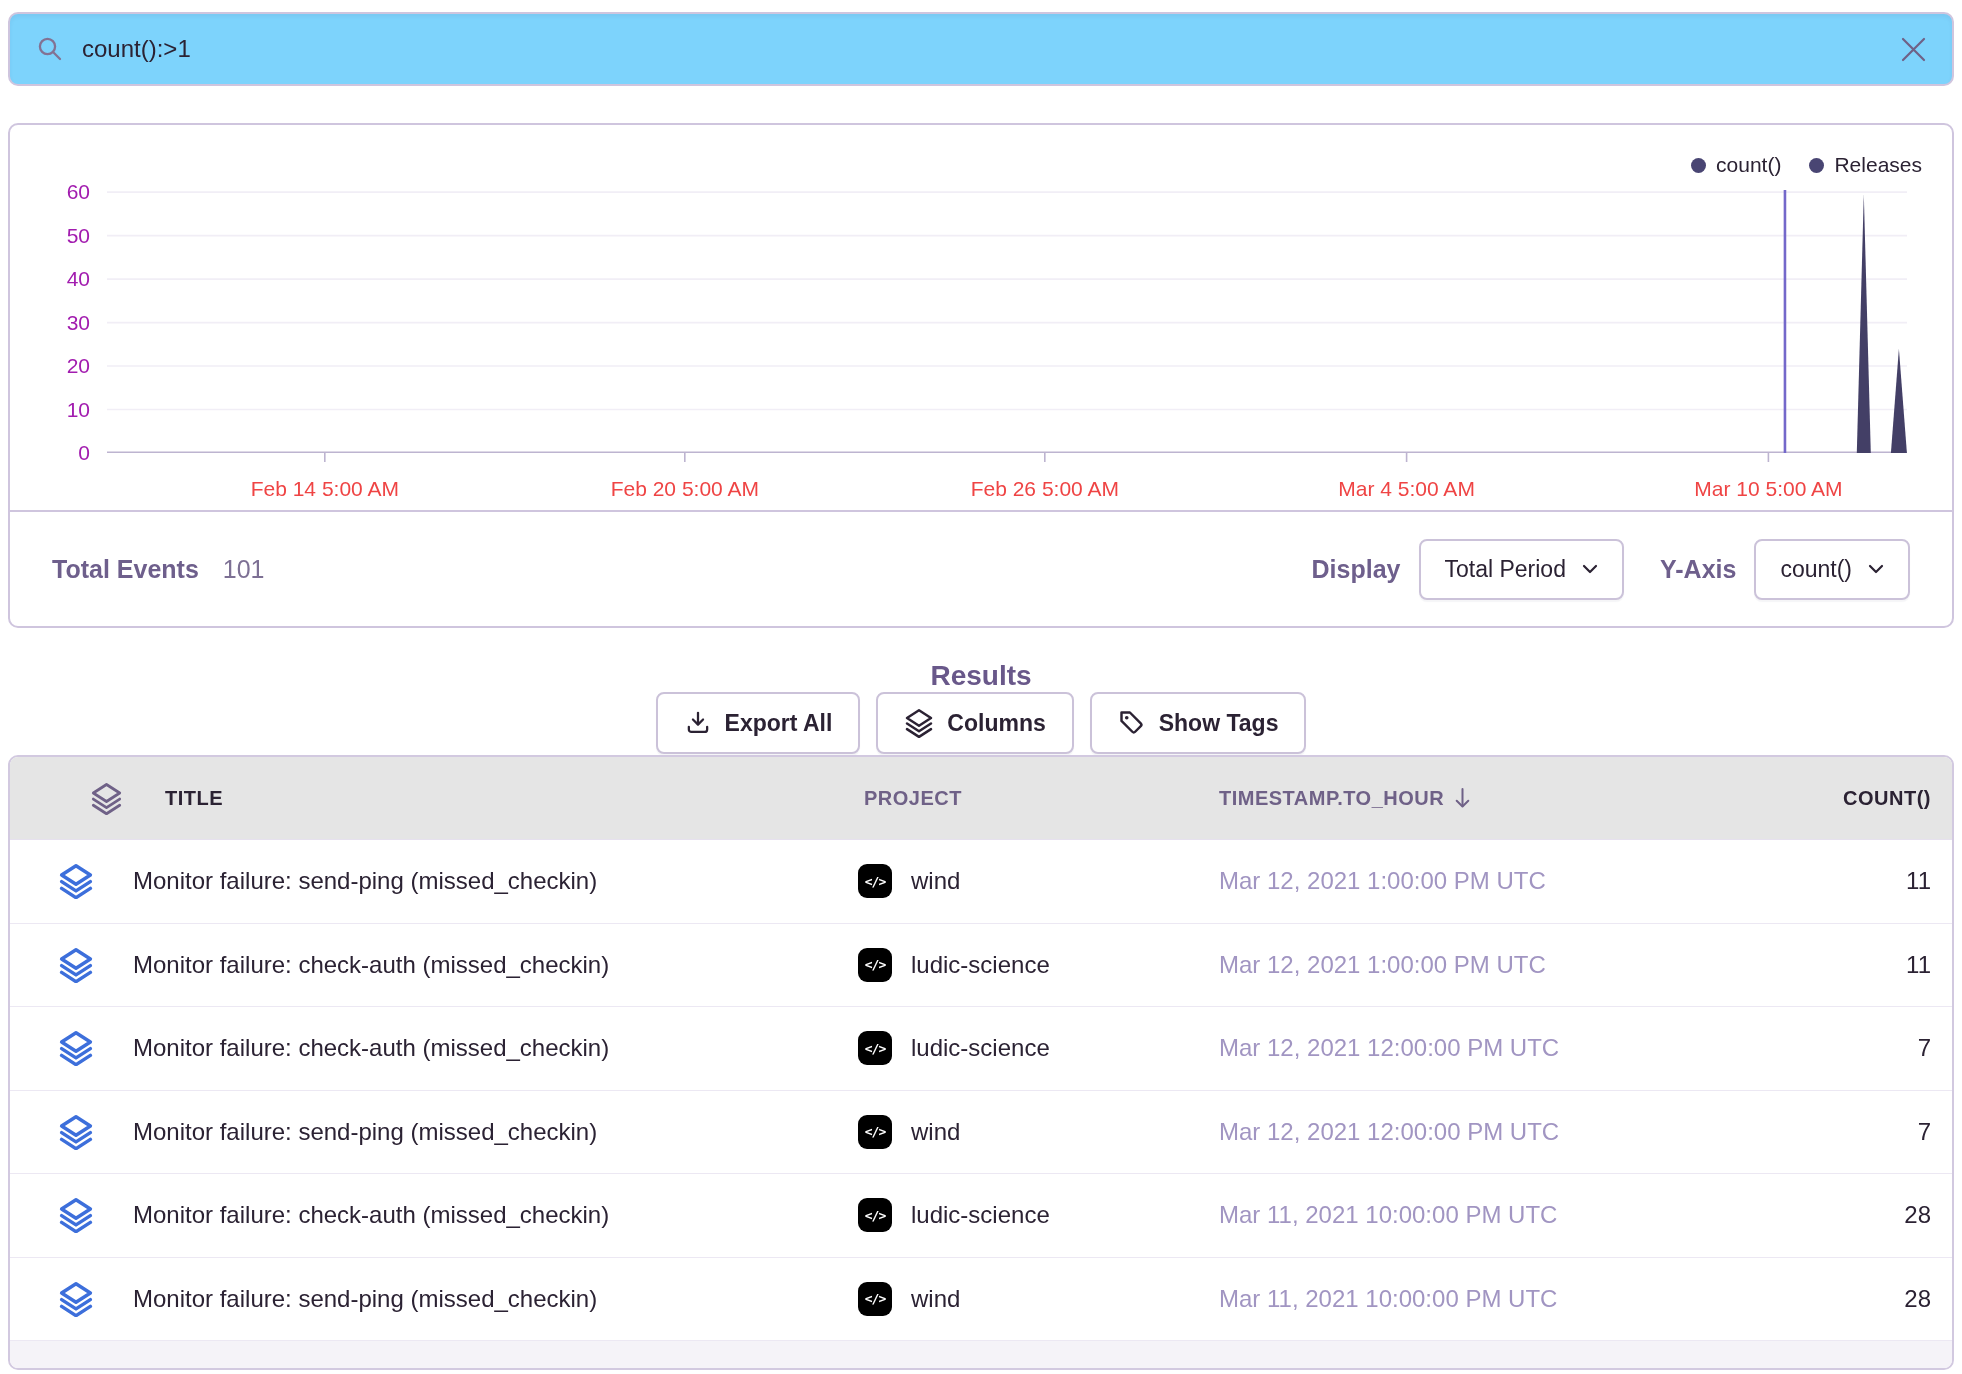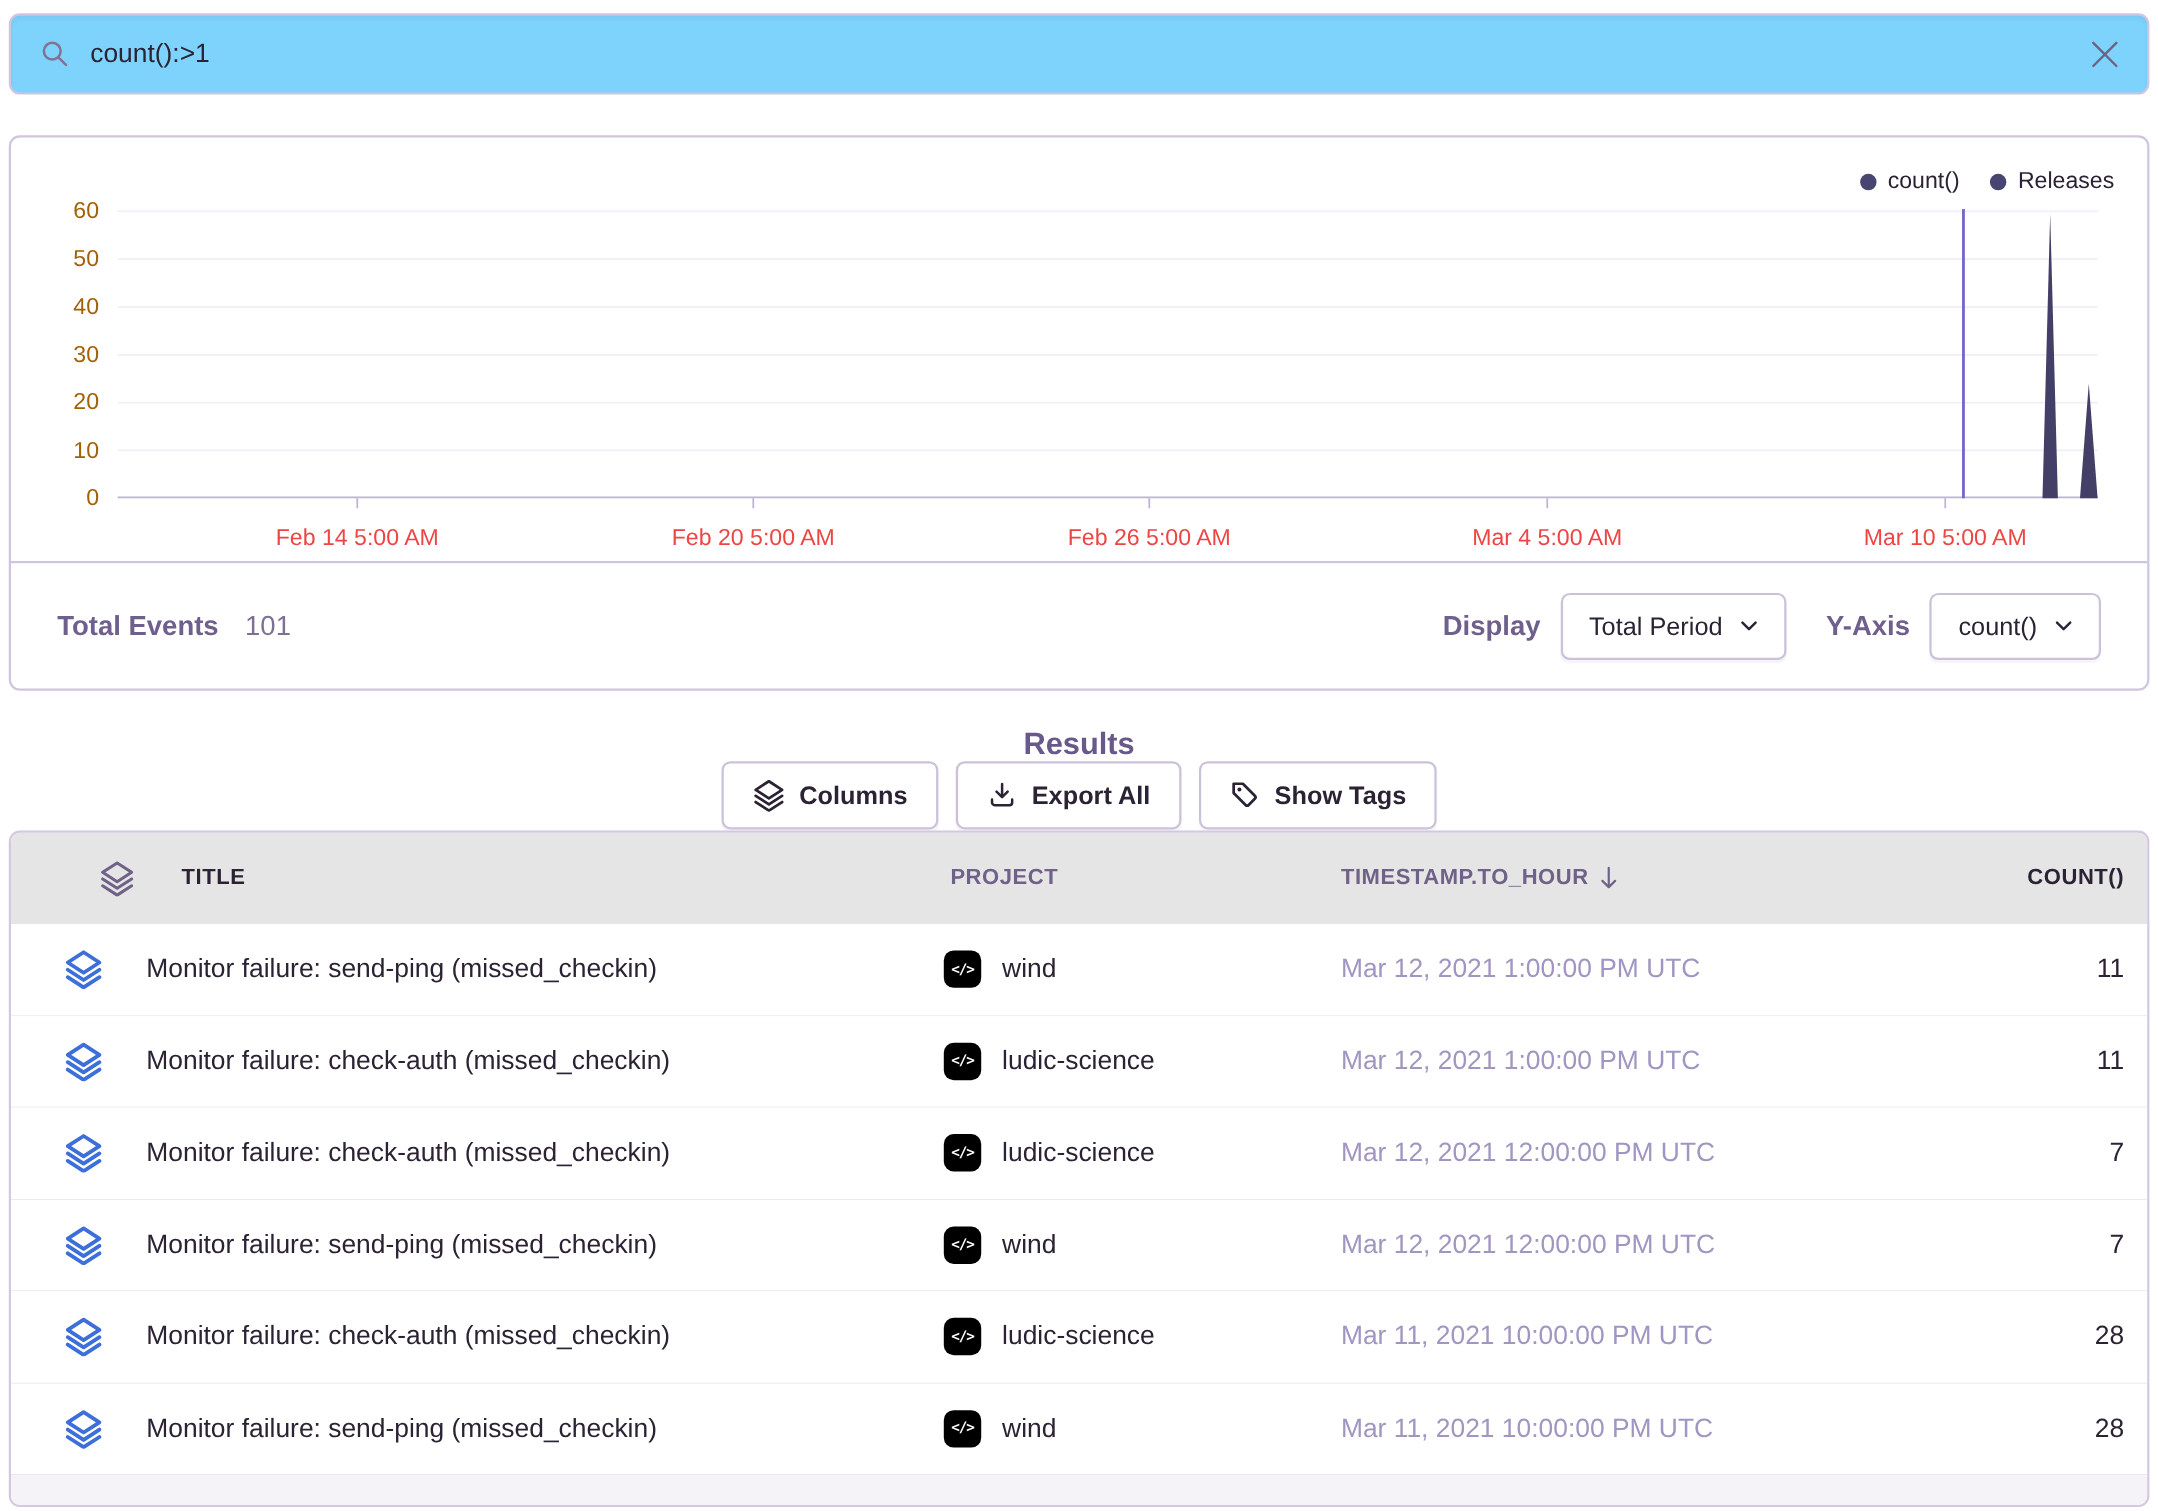--- a/index.html
+++ b/index.html
@@ -20,21 +20,21 @@
   
   .chart-panel{
     position:absolute;left:8px;top:123px;width:1946px;height:505px;box-sizing:border-box;
     border:2px solid #cfc5de;border-radius:10px;background:#fff;
   }
   .legend{position:absolute;top:28px;right:30px;display:flex;gap:28px;align-items:center;font-size:21px;color:#2b2233;}
   .legend-item{display:flex;align-items:center;gap:10px;}
   .legend-dot{width:15px;height:15px;border-radius:50%;background:#494573;}
   .plot{position:absolute;left:97px;top:65px;width:1800px;height:263px;}
   #plot-svg{position:absolute;left:0;top:0;width:100%;height:100%;overflow:visible;}
-  .y-label{position:absolute;left:0;width:80px;text-align:right;font-size:21px;color:#a16207;line-height:24px;}
+  .y-label{position:absolute;left:0;width:80px;text-align:right;font-size:21px;color:#a21caf;line-height:24px;}
   .x-label{position:absolute;top:352px;transform:translateX(-50%);font-size:21px;color:#ef4444;white-space:nowrap;}
   .chart-footer{
     position:absolute;left:0;right:0;bottom:0;height:116px;box-sizing:border-box;
     border-top:2px solid #cfc5de;display:flex;align-items:center;justify-content:space-between;
     padding:0 42px;
   }
   .total-events{display:flex;align-items:baseline;gap:24px;}
   .te-label{font-weight:700;font-size:25px;color:#6e5f8c;}
   .te-value{font-size:25px;color:#7d7094;}
   .footer-controls{display:flex;align-items:center;}
@@ -174,37 +174,37 @@
     <div class="x-label" style="left: 1034.8px;">Feb 26 5:00 AM</div>
     <div class="x-label" style="left: 1396.6px;">Mar 4 5:00 AM</div>
     <div class="x-label" style="left: 1758.4px;">Mar 10 5:00 AM</div>
   </section>
 
 <div class="results-row">
   <h2 class="results-heading">Results</h2>
   <div class="actions">
     <button class="btn">
       <span>
-        <svg width="30" height="30" viewBox="0 0 24 24" fill="none" stroke="#2b2233" stroke-width="2" stroke-linejoin="round" stroke-linecap="round">
-          <path d="M12 1.8 21.6 8 12 14.2 2.4 8Z"></path>
-          <path d="M2.4 12.4 12 18.6 21.6 12.4"></path>
-          <path d="M2.4 16.9 12 23.1 21.6 16.9"></path>
-        </svg>
-      </span>
-      <span>Columns</span>
-    </button>
-    <button class="btn">
-      <span>
         <svg width="28" height="28" viewBox="0 0 26 26" fill="none" stroke="#2b2233" stroke-width="2.1" stroke-linecap="round" stroke-linejoin="round">
           <path d="M13 3.5 V14"></path>
           <path d="M8.3 9.8 13 14.5 17.7 9.8"></path>
           <path d="M4.5 16.5 v2.5 a2.3 2.3 0 0 0 2.3 2.3 h12.4 a2.3 2.3 0 0 0 2.3-2.3 v-2.5"></path>
         </svg>
       </span>
       <span>Export All</span>
+    </button>
+    <button class="btn">
+      <span>
+        <svg width="30" height="30" viewBox="0 0 24 24" fill="none" stroke="#2b2233" stroke-width="2" stroke-linejoin="round" stroke-linecap="round">
+          <path d="M12 1.8 21.6 8 12 14.2 2.4 8Z"></path>
+          <path d="M2.4 12.4 12 18.6 21.6 12.4"></path>
+          <path d="M2.4 16.9 12 23.1 21.6 16.9"></path>
+        </svg>
+      </span>
+      <span>Columns</span>
     </button>
     <button class="btn">
       <span>
         <svg width="28" height="28" viewBox="0 0 24 24" fill="none">
           <path d="M3 3 h7.2 l9.3 9.3 a1.7 1.7 0 0 1 0 2.4 l-4.8 4.8 a1.7 1.7 0 0 1-2.4 0 L3 10.2 Z" stroke="#2b2233" stroke-width="2.1" stroke-linejoin="round"></path>
           <circle cx="7.5" cy="7.5" r="1.55" fill="#2b2233"></circle>
         </svg>
       </span>
       <span>Show Tags</span>
     </button>

